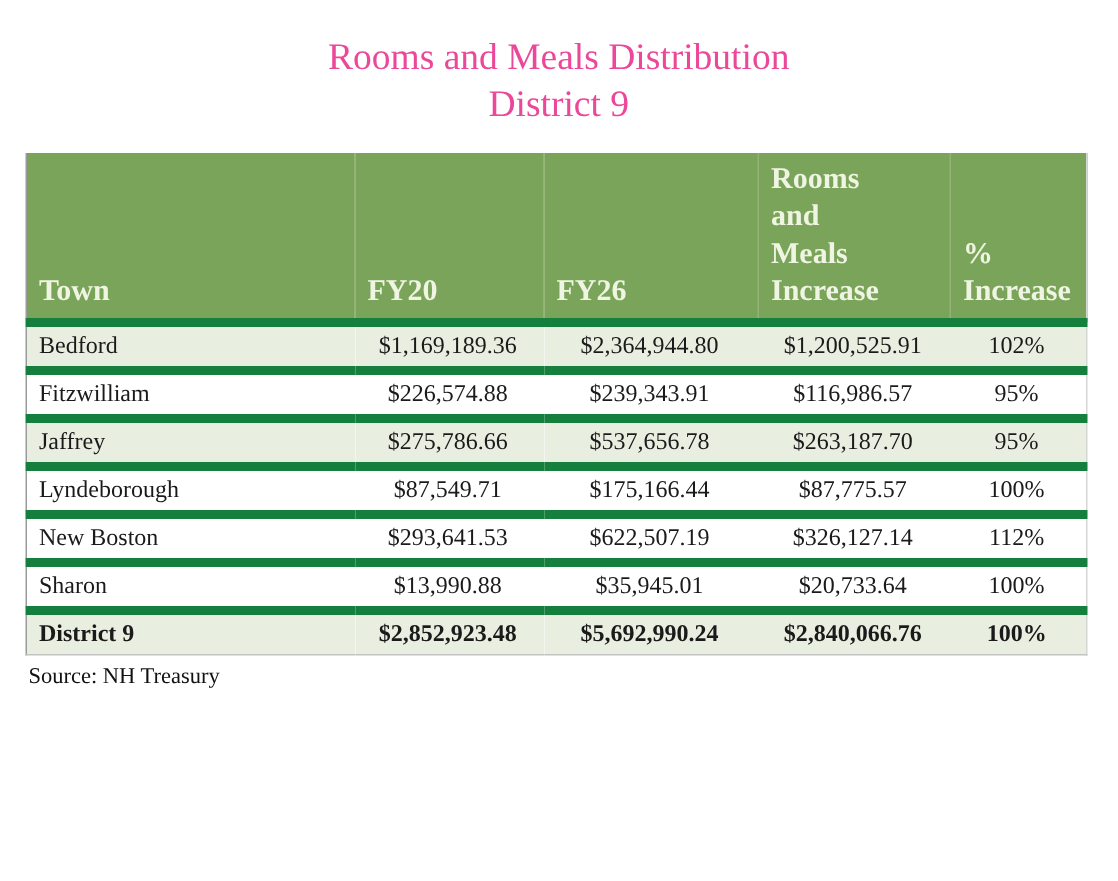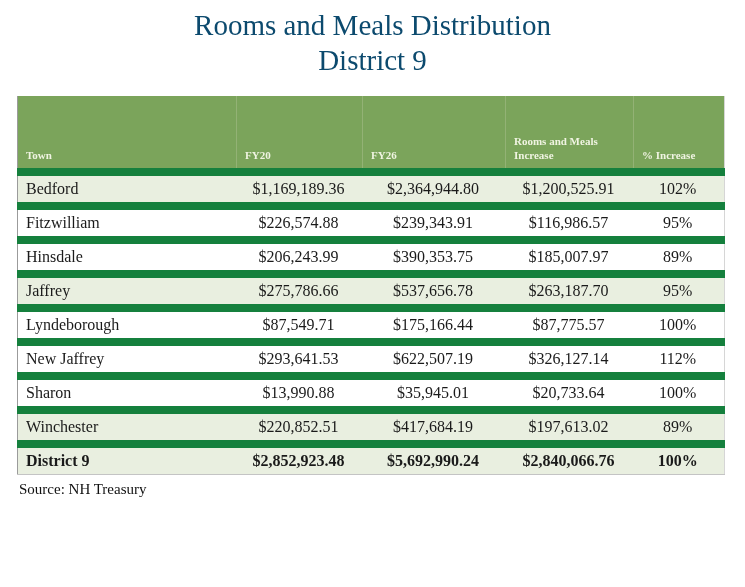--- a/index.html
+++ b/index.html
@@ -9,45 +9,45 @@
     --row-white:#FFFFFF;
     --text-color:#1A1A1A;
   }
   html,body{margin:0;padding:0;}
   body{
     width:745px;height:587px;background:#FFFFFF;
     font-family:"Liberation Serif","DejaVu Serif",serif;
     color:var(--text-color);overflow:hidden;
   }
   .title{
-    text-align:center;margin-top:8px;font-size:29px;line-height:1.22;color:#0c4a6e;
+    text-align:center;margin-top:24px;font-size:25px;line-height:1.22;color:#ec4899;
   }
   table.rm{
     border-collapse:collapse;table-layout:fixed;width:707px;
     margin:17px 0 0 17px;
     border-left:1px solid #9B9B9B;
     border-right:1px solid #D6D6D6;
     border-bottom:1px solid #C4C4C4;
   }
   th{
     background:var(--header-bg);color:var(--header-text);
     font-weight:bold;text-align:left;vertical-align:bottom;
-    font-size:11px;line-height:1.25;padding:5px 8px 5px 8px;height:62px;
+    font-size:20px;line-height:1.25;padding:5px 8px 5px 8px;height:62px;
   }
   th + th{border-left:1px solid #93B275;}
   thead tr{border-bottom:2px solid #FFFFFF;}
   .h-inner{display:inline-block;}
   .h3{width:86px;}
   .h4{width:64px;}
   td{
     font-size:16px;line-height:1.15;padding:3px 10px 3px 8px;height:20px;
     white-space:nowrap;overflow:hidden;
   }
   td.c1,td.c2,td.c3,td.c4{text-align:center;}
-  tbody tr{border-top:8px solid #15803d;}
+  tbody tr{border-top:6px solid #15803d;}
   tbody tr.band td{background:var(--band-bg);}
   tbody tr.plain td{background:var(--row-white);}
   tbody tr.total td{font-weight:bold;}
   col.w0{width:219px;} col.w1{width:126px;} col.w2{width:143px;}
   col.w3{width:128px;} col.w4{width:91px;}
   .footer{margin:4px 0 0 19px;font-size:15px;line-height:1.35;color:#111;}
 </style>
 </head>
 <body>
 
@@ -83,61 +83,47 @@
           <td class="c3">$1,200,525.91</td>
           <td class="c4">102%</td>
         </tr>
         <tr class="plain">
           <td class="c0">Fitzwilliam</td>
           <td class="c1">$226,574.88</td>
           <td class="c2">$239,343.91</td>
           <td class="c3">$116,986.57</td>
           <td class="c4">95%</td>
         </tr>
-        <tr class="plain">
-          <td class="c0">Hinsdale</td>
-          <td class="c1">$206,243.99</td>
-          <td class="c2">$390,353.75</td>
-          <td class="c3">$185,007.97</td>
-          <td class="c4">89%</td>
-        </tr>
         <tr class="band">
           <td class="c0">Jaffrey</td>
           <td class="c1">$275,786.66</td>
           <td class="c2">$537,656.78</td>
           <td class="c3">$263,187.70</td>
           <td class="c4">95%</td>
         </tr>
         <tr class="plain">
           <td class="c0">Lyndeborough</td>
           <td class="c1">$87,549.71</td>
           <td class="c2">$175,166.44</td>
           <td class="c3">$87,775.57</td>
           <td class="c4">100%</td>
         </tr>
         <tr class="plain">
-          <td class="c0">New Jaffrey</td>
+          <td class="c0">New Boston</td>
           <td class="c1">$293,641.53</td>
           <td class="c2">$622,507.19</td>
           <td class="c3">$326,127.14</td>
           <td class="c4">112%</td>
         </tr>
         <tr class="plain">
           <td class="c0">Sharon</td>
           <td class="c1">$13,990.88</td>
           <td class="c2">$35,945.01</td>
           <td class="c3">$20,733.64</td>
           <td class="c4">100%</td>
-        </tr>
-        <tr class="band">
-          <td class="c0">Winchester</td>
-          <td class="c1">$220,852.51</td>
-          <td class="c2">$417,684.19</td>
-          <td class="c3">$197,613.02</td>
-          <td class="c4">89%</td>
         </tr>
         <tr class="band total">
           <td class="c0">District 9</td>
           <td class="c1">$2,852,923.48</td>
           <td class="c2">$5,692,990.24</td>
           <td class="c3">$2,840,066.76</td>
           <td class="c4">100%</td>
         </tr>
       </tbody>
   </table>

